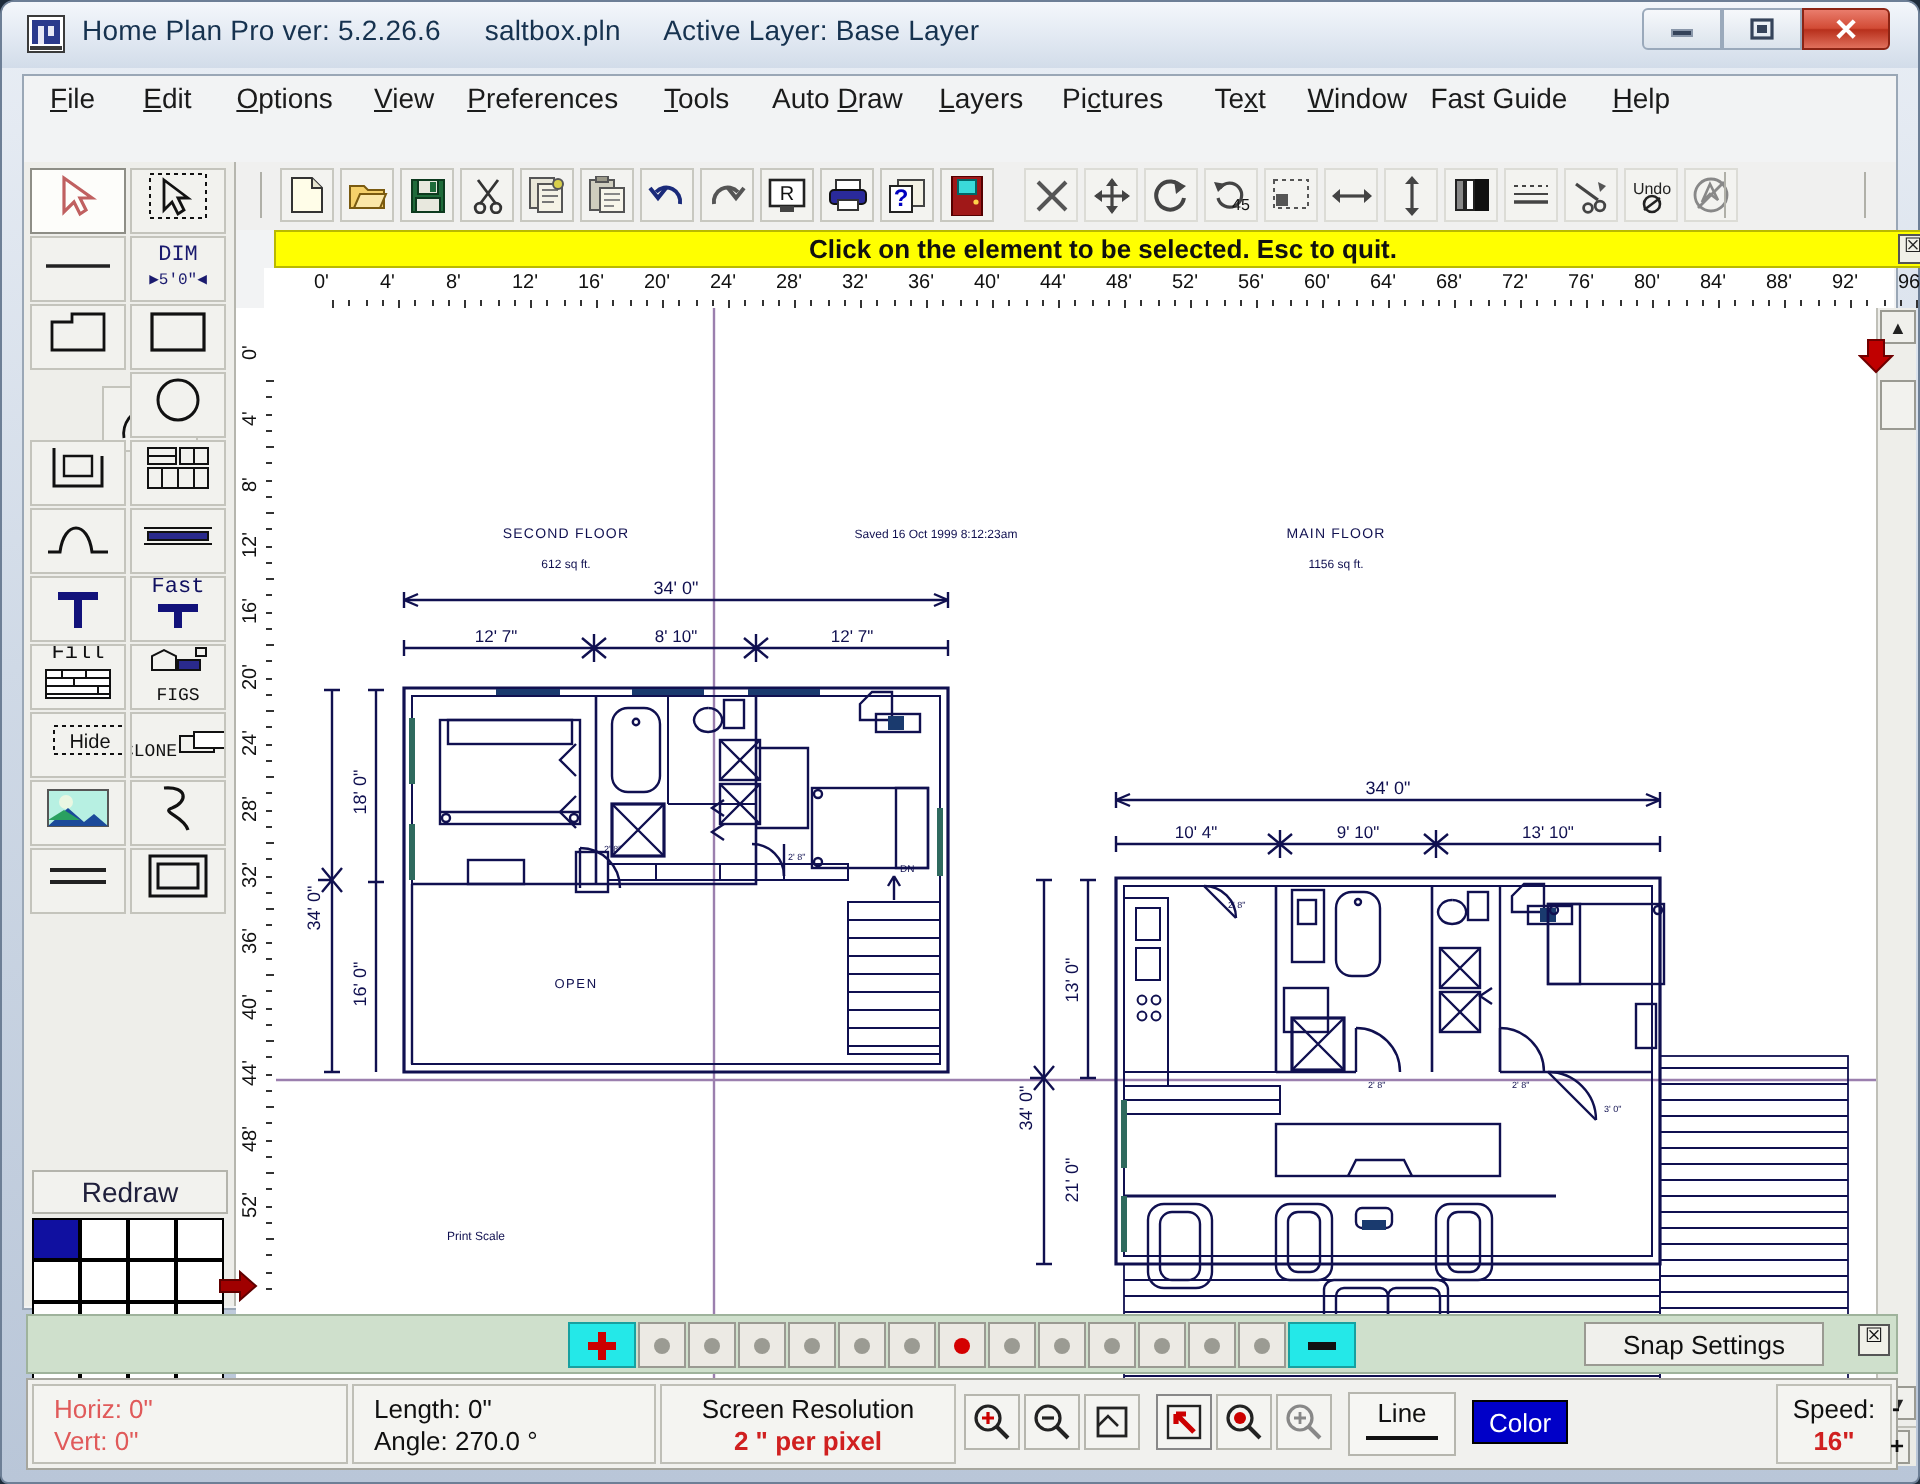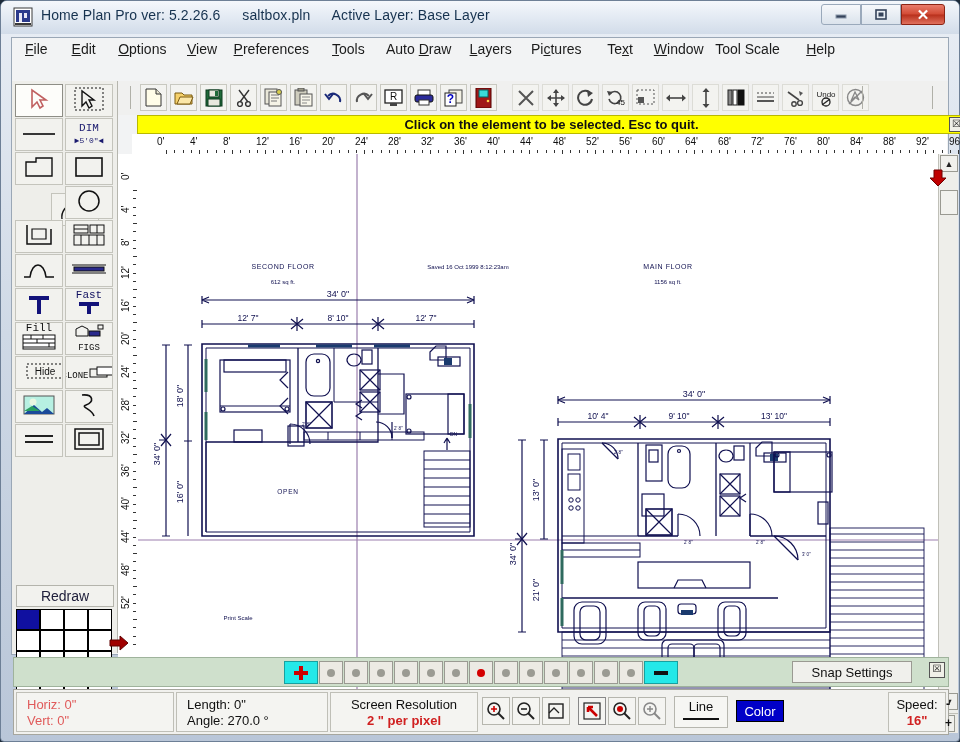--- a/index.html
+++ b/index.html
@@ -176,21 +176,21 @@
         <div class="menu-item" style="left: 56.6px;"><u>E</u>dit</div>
         <div class="menu-item" style="left: 103.2px;"><u>O</u>ptions</div>
         <div class="menu-item" style="left: 172px;"><u>V</u>iew</div>
         <div class="menu-item" style="left: 218.6px;"><u>P</u>references</div>
         <div class="menu-item" style="left: 317px;"><u>T</u>ools</div>
         <div class="menu-item" style="left: 371px;">Auto <u>D</u>raw</div>
         <div class="menu-item" style="left: 454.6px;"><u>L</u>ayers</div>
         <div class="menu-item" style="left: 516px;">Pi<u>c</u>tures</div>
         <div class="menu-item" style="left: 592.2px;">Te<u>x</u>t</div>
         <div class="menu-item" style="left: 638.8px;"><u>W</u>indow</div>
-        <div class="menu-item" style="left: 700.2px;">Tool Scale</div>
+        <div class="menu-item" style="left: 700.2px;">Fast Guide</div>
         <div class="menu-item" style="left: 791.2px;"><u>H</u>elp</div>
       </div>
   </div>
 
   <div id="client">
 
     <div id="toolbar">
         <div class="tb" style="left: 128px;">
           <span>
             <svg width="17" height="19" viewBox="0 0 17 19">

